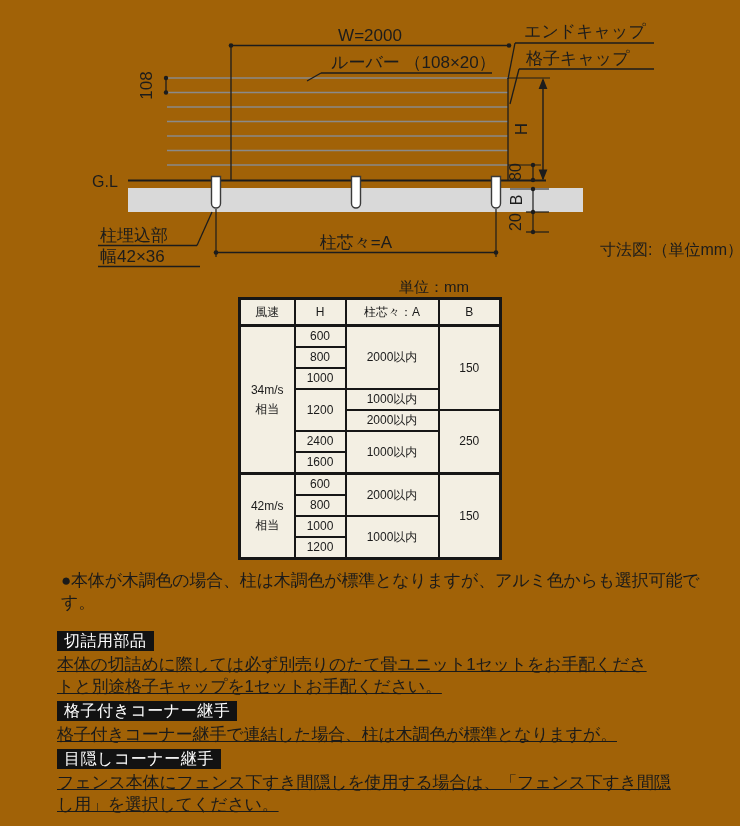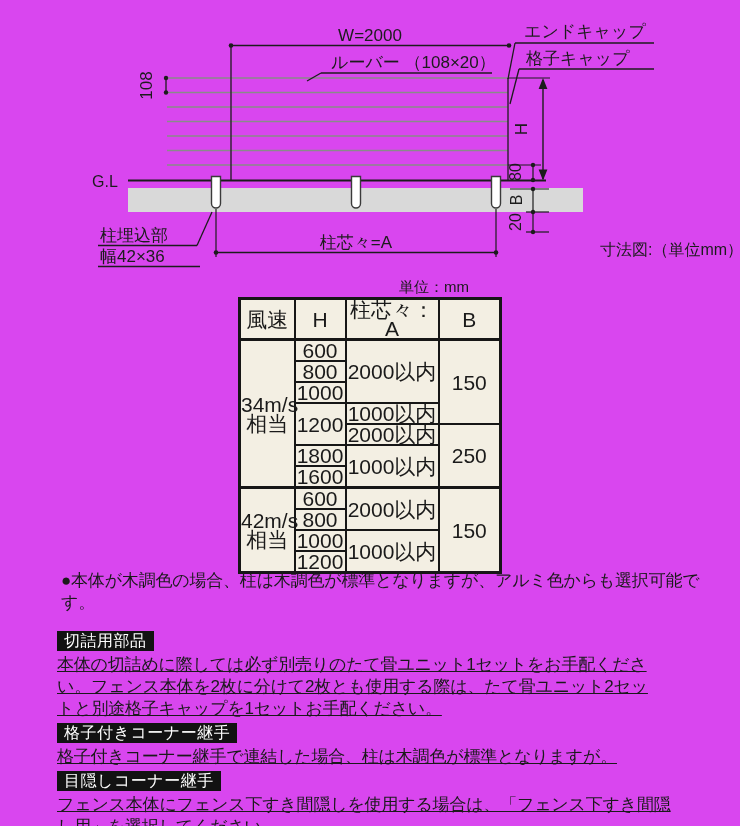--- a/index.html
+++ b/index.html
@@ -1,21 +1,21 @@
 <!DOCTYPE html>
 <html><head>
 <meta charset="utf-8">
 <style>
   html,body{margin:0;padding:0;}
   body{
     width:740px;height:826px;background:#ffffff;
     font-family:"Liberation Sans","DejaVu Sans",sans-serif;
     color:#1a1a1a;
   }
-  .page{position:relative;width:740px;height:826px;overflow:hidden;background:#d946ef;}
+  .page{position:relative;width:740px;height:826px;overflow:hidden;background:#a16207;}
 
   
   .diagram{position:absolute;left:0;top:0;width:740px;height:272px;}
   .diagram text{
     font-family:"Liberation Sans","DejaVu Sans",sans-serif;
     fill:#1c1c1c;font-size:17px;
   }
   .diagram text.small{font-size:16px;}
 
   
@@ -27,21 +27,21 @@
   table.spec-table{
     border-collapse:collapse;width:261px;background:#f3efe3;
     table-layout:fixed;
   }
   table.spec-table col.c1{width:55px;}
   table.spec-table col.c2{width:51px;}
   table.spec-table col.c3{width:93px;}
   table.spec-table col.c4{width:62px;}
   .spec-table th,.spec-table td{
     border:2px solid #161616;text-align:center;vertical-align:middle;
-    font-size:21px;font-weight:normal;padding:0;line-height:19px;
+    font-size:12px;font-weight:normal;padding:0;line-height:19px;
     white-space:pre-line;color:#1a1a1a;
   }
   .spec-table thead th{height:24px;border-bottom:3px solid #161616;}
   .spec-table td{height:17px;}
   .spec-table{border:3px solid #161616;}
   .spec-table tr.section td{border-top:3px solid #161616;}
 
   
   .notes{
     position:absolute;left:57px;top:570px;width:650px;
@@ -206,21 +206,21 @@
           </tr>
           <tr>
             <td rowspan="2">1200</td>
             <td>1000以内</td>
           </tr>
           <tr>
             <td>2000以内</td>
             <td rowspan="3">250</td>
           </tr>
           <tr>
-            <td>1800</td>
+            <td>2400</td>
             <td rowspan="2">1000以内</td>
           </tr>
           <tr>
             <td>1600</td>
           </tr>
           <tr class="section">
             <td rowspan="4">42m/s
 相当</td>
             <td>600</td>
             <td rowspan="2">2000以内</td>
@@ -240,21 +240,20 @@
     </table>
   </div>
 
   <div class="notes">
     <p class="bullet">●本体が木調色の場合、柱は木調色が標準となりますが、アルミ色からも選択可能です。</p>
 
     <div>
       <span class="nlabel">切詰用部品</span>
       <div class="npara">
         <div>本体の切詰めに際しては必ず別売りのたて骨ユニット1セットをお手配くださ</div>
-        <div>い。フェンス本体を2枚に分けて2枚とも使用する際は、たて骨ユニット2セッ</div>
         <div>トと別途格子キャップを1セットお手配ください。</div>
       </div>
     </div>
 
     <div>
       <span class="nlabel">格子付きコーナー継手</span>
       <div class="npara">
         <div>格子付きコーナー継手で連結した場合、柱は木調色が標準となりますが。</div>
       </div>
     </div>

